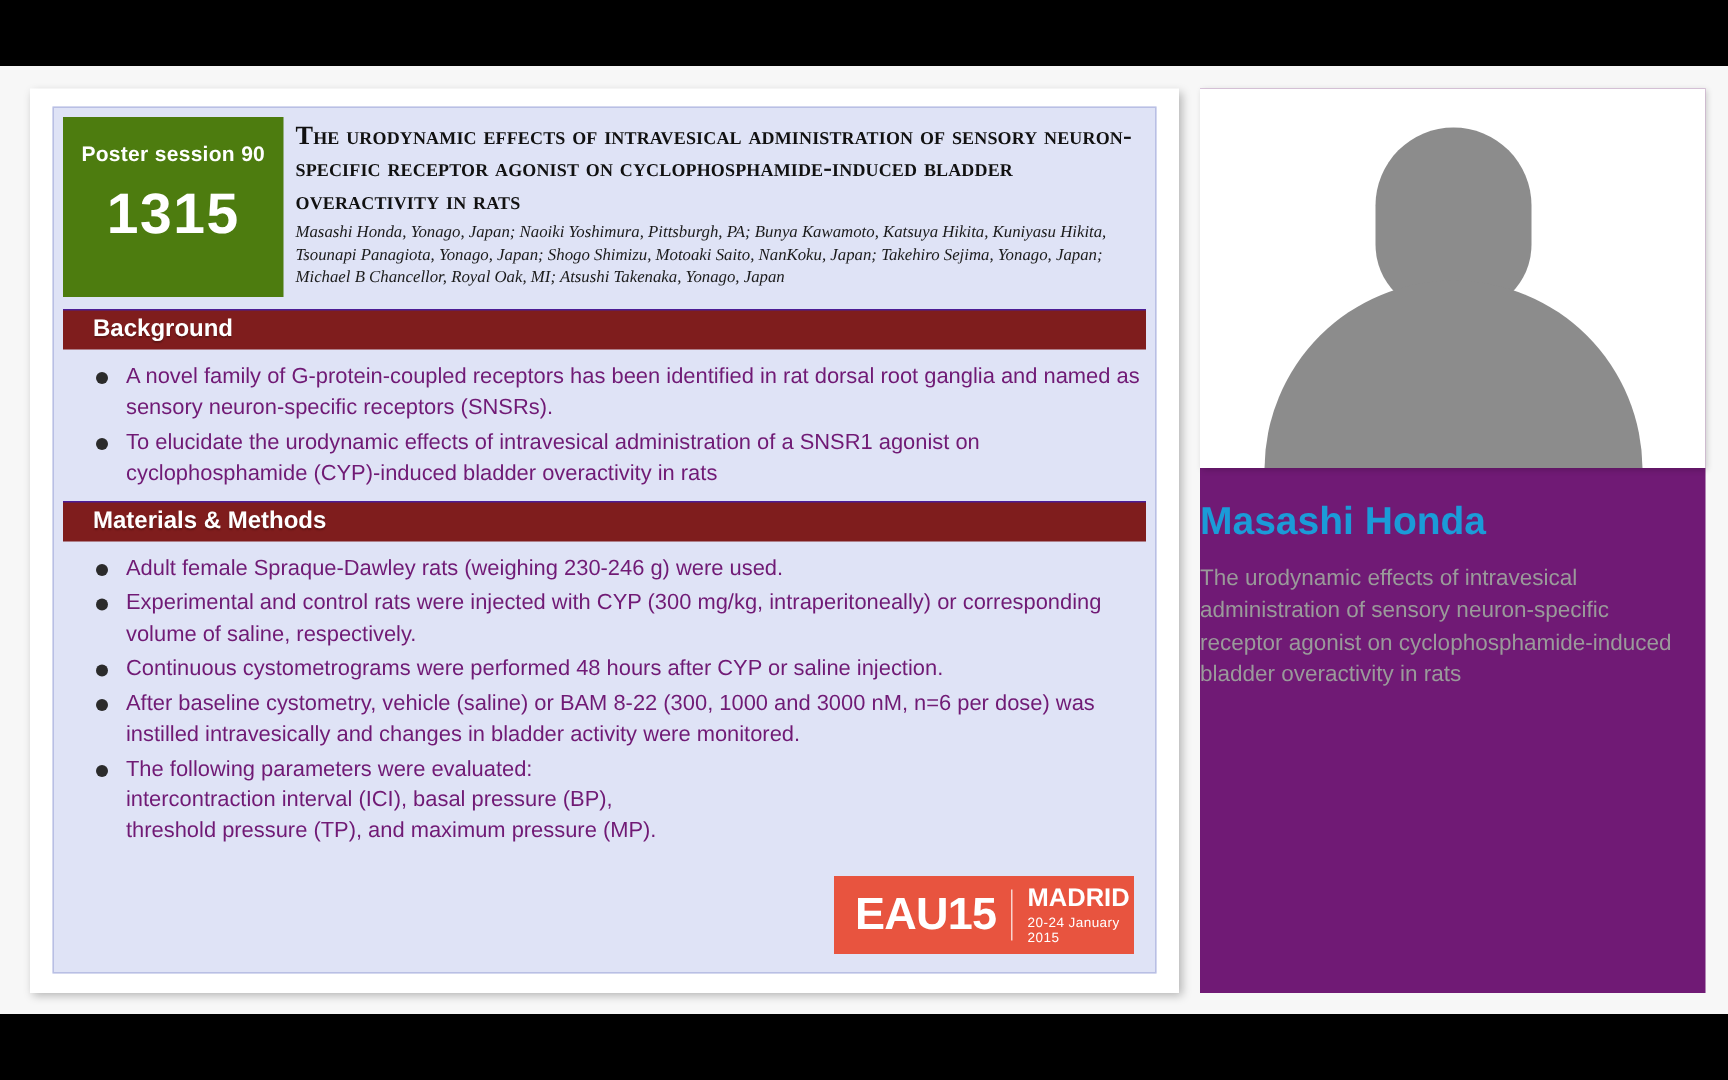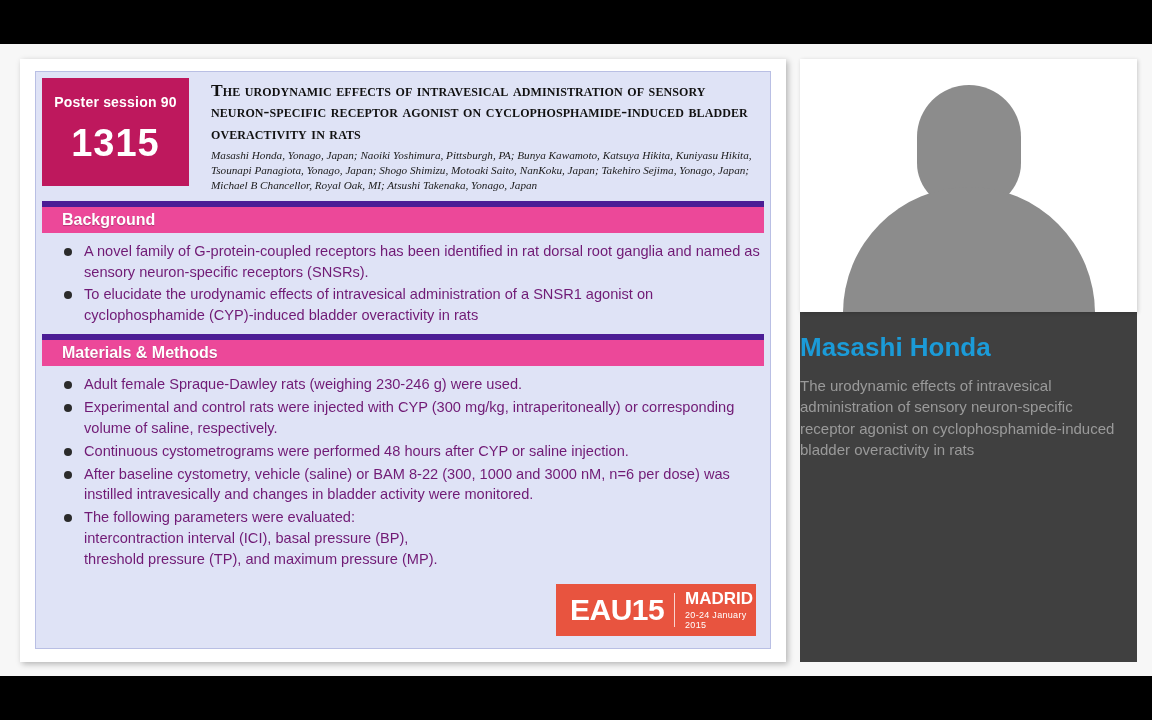--- a/index.html
+++ b/index.html
@@ -51,27 +51,27 @@
   }
 
   
   .poster-head {
     display: flex;
     padding: 6px 6px 0 6px;
   }
   .session-box {
     width: 147px;
     min-width: 147px;
-    height: 108px;
-    background: #be185d;
+    height: 120px;
+    background: #4d7c0f;
     color: #ffffff;
     text-align: center;
     box-sizing: border-box;
     padding-top: 16px;
-    margin-right: 22px;
+    margin-right: 8px;
   }
   .session-label {
     font-size: 14px;
     font-weight: bold;
     letter-spacing: 0.2px;
   }
   .session-number {
     font-size: 38px;
     font-weight: bold;
     margin-top: 12px;
@@ -100,22 +100,22 @@
     font-size: 11.2px;
     color: #1a1a1a;
     line-height: 1.33;
     margin-top: 4px;
   }
 
   
   .section-bar {
     margin: 8px 6px 0 6px;
     height: 26px;
-    background: #ec4899;
-    border-top: 6px solid #4c1d95;
+    background: #7f1d1d;
+    border-top: 1px solid #4c1d95;
     display: flex;
     align-items: center;
   }
   .section-bar .bar-title {
     color: #ffffff;
     font-size: 16px;
     font-weight: bold;
     padding-left: 20px;
     text-shadow: 0 1px 1px rgba(0,0,0,0.25);
   }
@@ -182,21 +182,21 @@
     margin-top: 2px;
   }
 
   
   .speaker-panel {
     position: absolute;
     left: 800px;
     top: 15px;
     width: 337px;
     height: 603px;
-    background: #404040;
+    background: #701a75;
   }
   .speaker-photo {
     position: relative;
     width: 337px;
     height: 253px;
     background: #ffffff;
     box-shadow: 1px 1px 4px rgba(0,0,0,0.18);
     overflow: hidden;
   }
   .silhouette-head {

